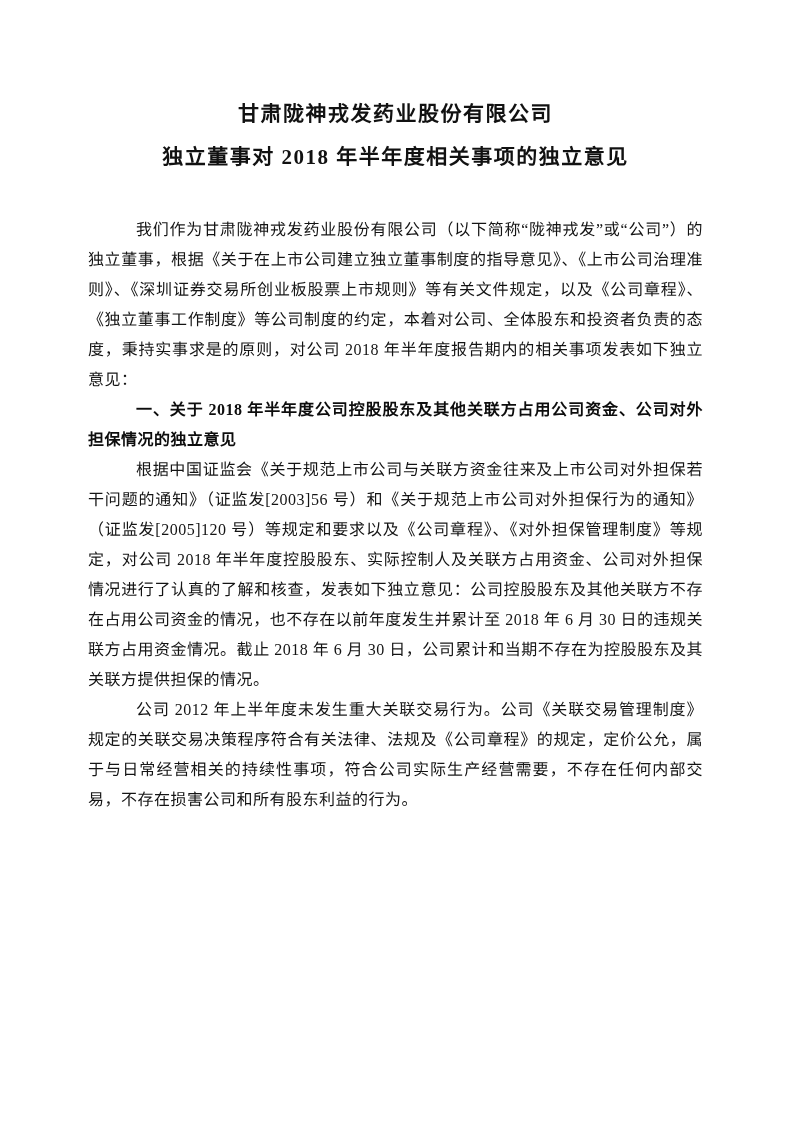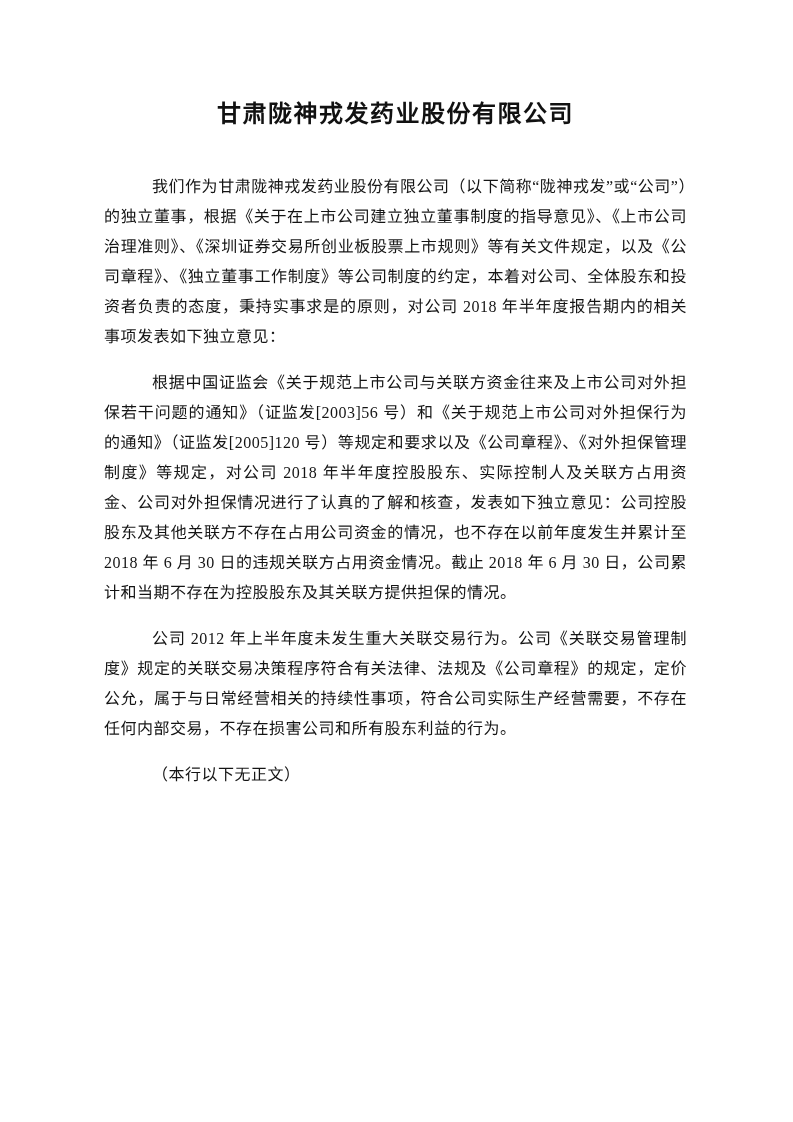--- a/index.html
+++ b/index.html
@@ -18,53 +18,54 @@
     box-sizing: border-box;
     padding: 93px 90px 40px 88px;
     overflow: hidden;
   }
   .title-block {
     margin-bottom: 36px;
   }
   .doc-title {
     margin: 0;
     text-align: center;
-    font-size: 24px;
+    font-size: 21px;
     font-weight: bold;
     line-height: 43px;
     letter-spacing: 1.5px;
     color: #111111;
   }
   .para {
-    margin: 16px;
+    margin: 0;
     font-size: 16px;
     line-height: 30px;
     letter-spacing: 0.5px;
     text-align: justify;
     text-justify: inter-character;
     text-indent: 48px;
     color: #141414;
   }
   .para.heading {
     font-weight: bold;
     color: #0d0d0d;
   }
 </style>
 </head>
 <body>
 
 <div class="page">
 
   <div class="title-block">
     <h1 class="doc-title">甘肃陇神戎发药业股份有限公司</h1>
+    <h1 class="doc-title">独立董事对 2018 年半年度相关事项的独立意见</h1>
   </div>
 
   <p class="para">我们作为甘肃陇神戎发药业股份有限公司（以下简称“陇神戎发”或“公司”）的独立董事，根据《关于在上市公司建立独立董事制度的指导意见》、《上市公司治理准则》、《深圳证券交易所创业板股票上市规则》等有关文件规定，以及《公司章程》、《独立董事工作制度》等公司制度的约定，本着对公司、全体股东和投资者负责的态度，秉持实事求是的原则，对公司 2018 年半年度报告期内的相关事项发表如下独立意见：</p>
 
+  <p class="para heading">一、关于 2018 年半年度公司控股股东及其他关联方占用公司资金、公司对外担保情况的独立意见</p>
 
   <p class="para">根据中国证监会《关于规范上市公司与关联方资金往来及上市公司对外担保若干问题的通知》（证监发[2003]56 号）和《关于规范上市公司对外担保行为的通知》（证监发[2005]120 号）等规定和要求以及《公司章程》、《对外担保管理制度》等规定，对公司 2018 年半年度控股股东、实际控制人及关联方占用资金、公司对外担保情况进行了认真的了解和核查，发表如下独立意见：公司控股股东及其他关联方不存在占用公司资金的情况，也不存在以前年度发生并累计至 2018 年 6 月 30 日的违规关联方占用资金情况。截止 2018 年 6 月 30 日，公司累计和当期不存在为控股股东及其关联方提供担保的情况。</p>
 
 
   <p class="para">公司 2012 年上半年度未发生重大关联交易行为。公司《关联交易管理制度》规定的关联交易决策程序符合有关法律、法规及《公司章程》的规定，定价公允，属于与日常经营相关的持续性事项，符合公司实际生产经营需要，不存在任何内部交易，不存在损害公司和所有股东利益的行为。</p>
 
-  <p class="para">（本行以下无正文）</p>
 
 </div>
 
 </body></html>

